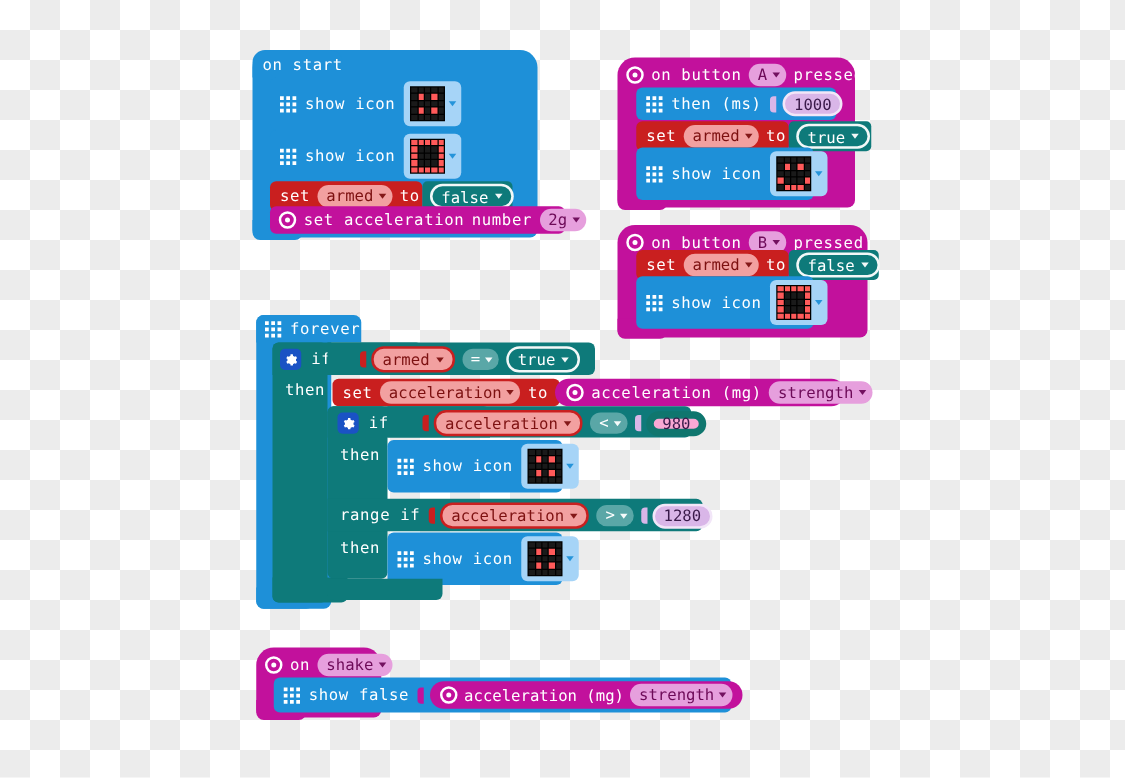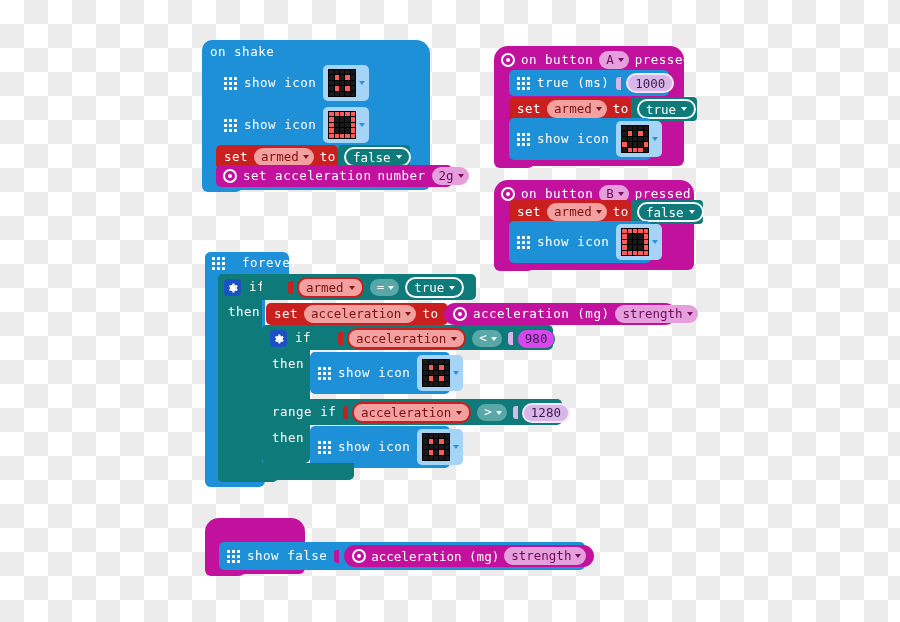--- a/index.html
+++ b/index.html
@@ -77,21 +77,21 @@
 </style>
 </head>
 <body>
 
 <div class="canvas">
 
   <div class="blk hat" style="left:202px;top:40px;width:228px;height:150px;background:#1e90d8;"></div>
   <div class="blk" style="left:202px;top:40px;width:72px;height:22px;background:#1e90d8;border-radius:10px 10px 0 0;"></div>
   <div class="blk" style="left:210px;top:43px;width:90px;height:18px;">
     <div class="row">
-        <span class="lbl">on shake</span>
+        <span class="lbl">on start</span>
       </div>
   </div>
   <div class="blk" style="left:202px;top:176px;width:40px;height:16px;background:#1e90d8;border-radius:0 0 6px 6px;"></div>
 
   <div class="blk stack" style="left:216px;top:62px;width:140px;height:42px;background:#1e90d8;">
     <div class="row" style="padding-left:8px;gap:7px;">
       <span class="gridicon">
           <i></i>
           <i></i>
           <i></i>
@@ -238,21 +238,21 @@
           <i></i>
           <i></i>
           <i></i>
           <i></i>
           <i></i>
           <i></i>
           <i></i>
           <i></i>
           <i></i>
         </span>
-      <span class="lbl">true (ms)</span>
+      <span class="lbl">then (ms)</span>
       <span class="tab" style="background:#d9b6e8;"></span>
       <span class="rep" style="background:#d9b6e8;color:#3a1a4a;border:2px solid #f2e6f8;height:20px;border-radius:10px;">
         <span>1000</span>
       </span>
     </div>
   </div>
 
   <div class="blk stack" style="left:509px;top:97px;width:122px;height:24px;background:#c91f1f;">
     <div class="row" style="padding-left:8px;gap:6px;">
       <span class="lbl">set</span>
@@ -397,21 +397,21 @@
             <s class="on"></s>
           </span>
         <span class="caret" style="color:#1e90d8;"></span>
       </span>
     </div>
   </div>
 
   <div class="blk" style="left:205px;top:252px;width:60px;height:235px;background:#1e90d8;border-radius:6px 6px 6px 6px;"></div>
   <div class="blk" style="left:205px;top:252px;width:84px;height:22px;background:#1e90d8;border-radius:6px 6px 0 0;"></div>
   <div class="blk" style="left:212px;top:255px;width:90px;height:17px;">
-    <div class="row" style="gap:17px;">
+    <div class="row" style="gap:7px;">
       <span class="gridicon">
           <i></i>
           <i></i>
           <i></i>
           <i></i>
           <i></i>
           <i></i>
           <i></i>
           <i></i>
           <i></i>
@@ -500,21 +500,21 @@
       <span class="tab" style="background:#c91f1f;"></span>
       <span class="rep" style="background:#f2a0a0;color:#7d1111;border:2.5px solid #c91f1f;height:21px;border-radius:10px;">
         <span>acceleration</span>
           <span class="caret"></span>
       </span>
       <span class="field" style="background:#5aa7a7;color:#ffffff;height:17px;">
         <span>&lt;</span>
           <span class="caret"></span>
       </span>
       <span class="tab" style="background:#d9b6e8;"></span>
-      <span class="rep" style="background:#d946ef;color:#3a1a4a;border:1px solid #0f766e;height:20px;border-radius:10px;">
+      <span class="rep" style="background:#f9a8d4;color:#3a1a4a;border:6px solid #0f766e;height:20px;border-radius:10px;">
         <span>980</span>
       </span>
     </div>
   </div>
   <div class="blk" style="left:272px;top:355px;width:50px;height:18px;">
     <div class="row">
         <span class="lbl">then</span>
       </div>
   </div>
 
@@ -637,20 +637,32 @@
             <s></s>
           </span>
         <span class="caret" style="color:#1e90d8;"></span>
       </span>
     </div>
   </div>
   <div class="blk" style="left:262px;top:463px;width:92px;height:17px;background:#0e7a7a;border-radius:0 0 5px 5px;"></div>
 
   <div class="blk hat" style="left:205px;top:518px;width:100px;height:56px;background:#c2119c;"></div>
   <div class="blk" style="left:205px;top:560px;width:40px;height:16px;background:#c2119c;border-radius:0 0 6px 6px;"></div>
+  <div class="blk" style="left:212px;top:522px;width:130px;height:20px;">
+    <div class="row" style="gap:6px;">
+      <span class="ring">
+          <b></b>
+        </span>
+      <span class="lbl">on</span>
+      <span class="field" style="background:#e69fdd;color:#6d0a58;">
+        <span>shake</span>
+          <span class="caret"></span>
+      </span>
+    </div>
+  </div>
 
   <div class="blk stack" style="left:219px;top:542px;width:366px;height:28px;background:#1e90d8;">
     <div class="row" style="padding-left:8px;gap:7px;">
       <span class="gridicon">
           <i></i>
           <i></i>
           <i></i>
           <i></i>
           <i></i>
           <i></i>

